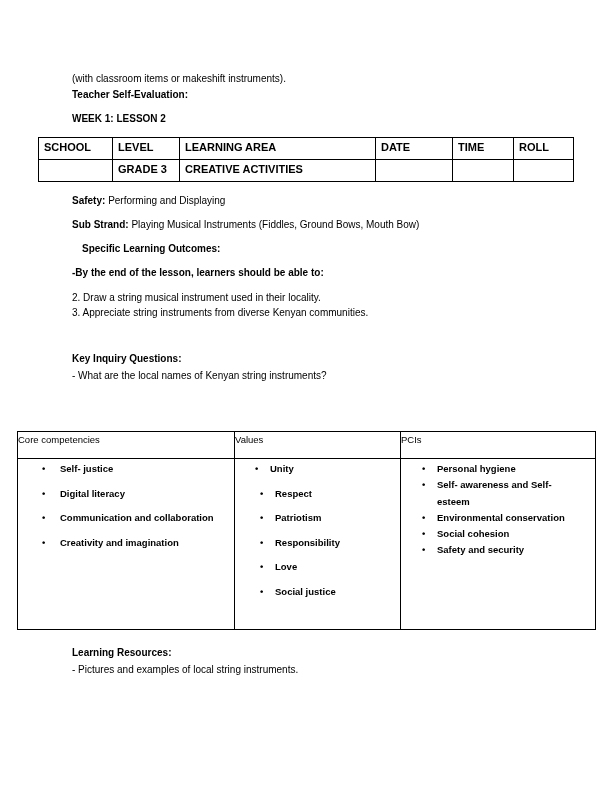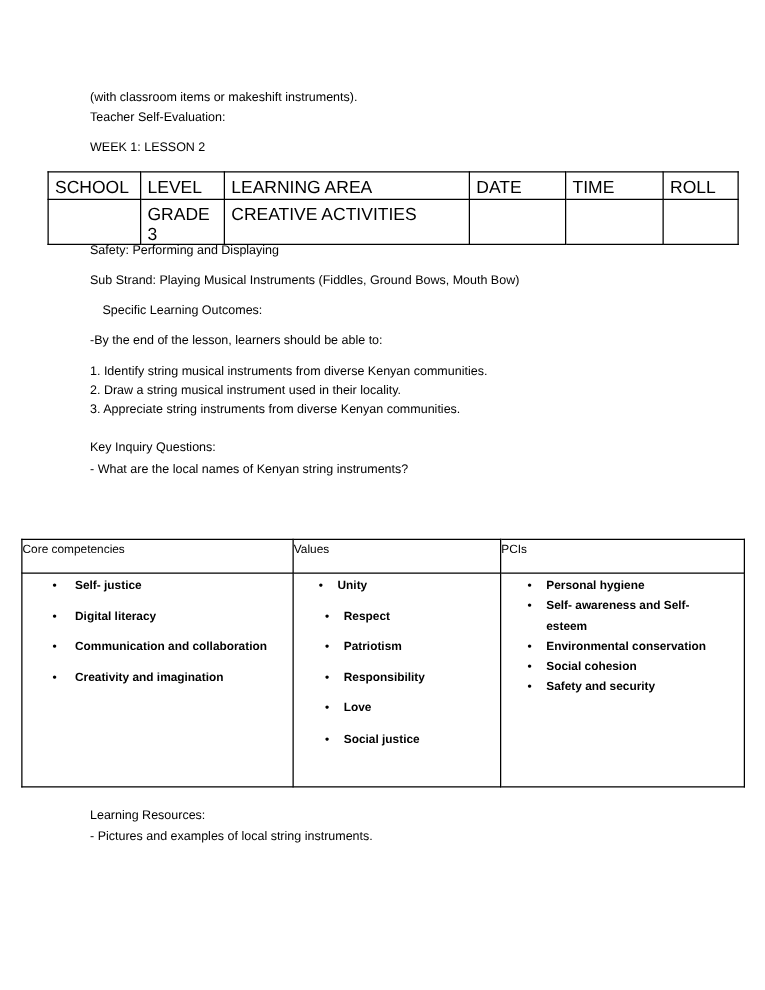--- a/index.html
+++ b/index.html
@@ -10,31 +10,31 @@
     body {
       width: 612px;
       height: 792px;
       position: relative;
       font-family: "Liberation Sans", "DejaVu Sans", sans-serif;
       color: #000;
       font-size: 10px;
       overflow: hidden;
     }
     .abs { position: absolute; white-space: nowrap; }
-    .b { font-weight: normal; }
+    .b { font-weight: bold; }
     .line { line-height: 15px; }
 
     
     table.info {
       position: absolute;
       left: 38px;
       top: 137px;
       border-collapse: collapse;
-      font-size: 14px;
-      font-weight: normal;
+      font-size: 11px;
+      font-weight: bold;
     }
     table.info td {
       border: 1.3px solid #000;
       height: 22px;
       padding: 0 0 0 5px;
       vertical-align: top;
       padding-top: 3px;
       box-sizing: border-box;
     }
 
@@ -81,21 +81,21 @@
 <div class="abs b" style="left:72px; top:89px;">Teacher Self-Evaluation:</div>
 <div class="abs b" style="left:72px; top:113px;">WEEK 1: LESSON 2</div>
 
 <table class="info">
   <tbody>
       <tr>
     <td style="width:74px;">SCHOOL</td>
     <td style="width:67px;">LEVEL</td>
     <td style="width:196px;">LEARNING AREA</td>
     <td style="width:77px;">DATE</td>
-    <td style="width:78px;">TIME</td>
+    <td style="width:61px;">TIME</td>
     <td style="width:60px;">ROLL</td>
   </tr>
   <tr>
     <td></td>
     <td>GRADE 3</td>
     <td>CREATIVE ACTIVITIES</td>
     <td></td>
     <td></td>
     <td></td>
   </tr>
@@ -105,21 +105,20 @@
 <div class="abs" style="left:72px; top:195px;">
   <span class="b">Safety:</span><span> Performing and Displaying</span>
 </div>
 <div class="abs" style="left:72px; top:219px;">
   <span class="b">Sub Strand:</span><span> Playing Musical Instruments (Fiddles, Ground Bows, Mouth Bow)</span>
 </div>
 <div class="abs b" style="left:72px; top:243px;padding-left:10px;">Specific Learning Outcomes:</div>
 <div class="abs b" style="left:72px; top:267px;">-By the end of the lesson, learners should be able to:</div>
 
 <div class="abs line" style="left:72px; top:290px;">
-  <div>1. Identify string musical instruments from diverse Kenyan communities.</div>
   <div>2. Draw a string musical instrument used in their locality.</div>
   <div>3. Appreciate string instruments from diverse Kenyan communities.</div>
 </div>
 
 <div class="abs b" style="left:72px; top:353px;">Key Inquiry Questions:</div>
 <div class="abs line" style="left:72px; top:368px;">
   <div>- What are the local names of Kenyan string instruments?</div>
 </div>
 
 <table class="comp">

